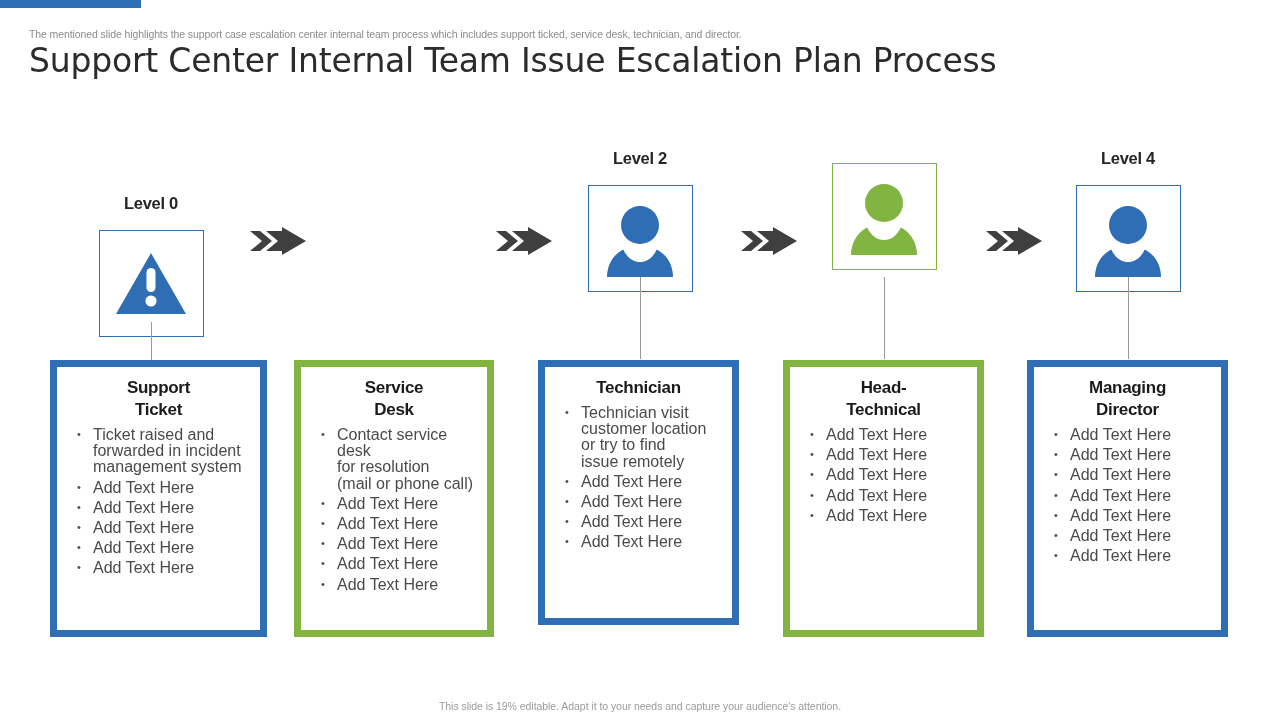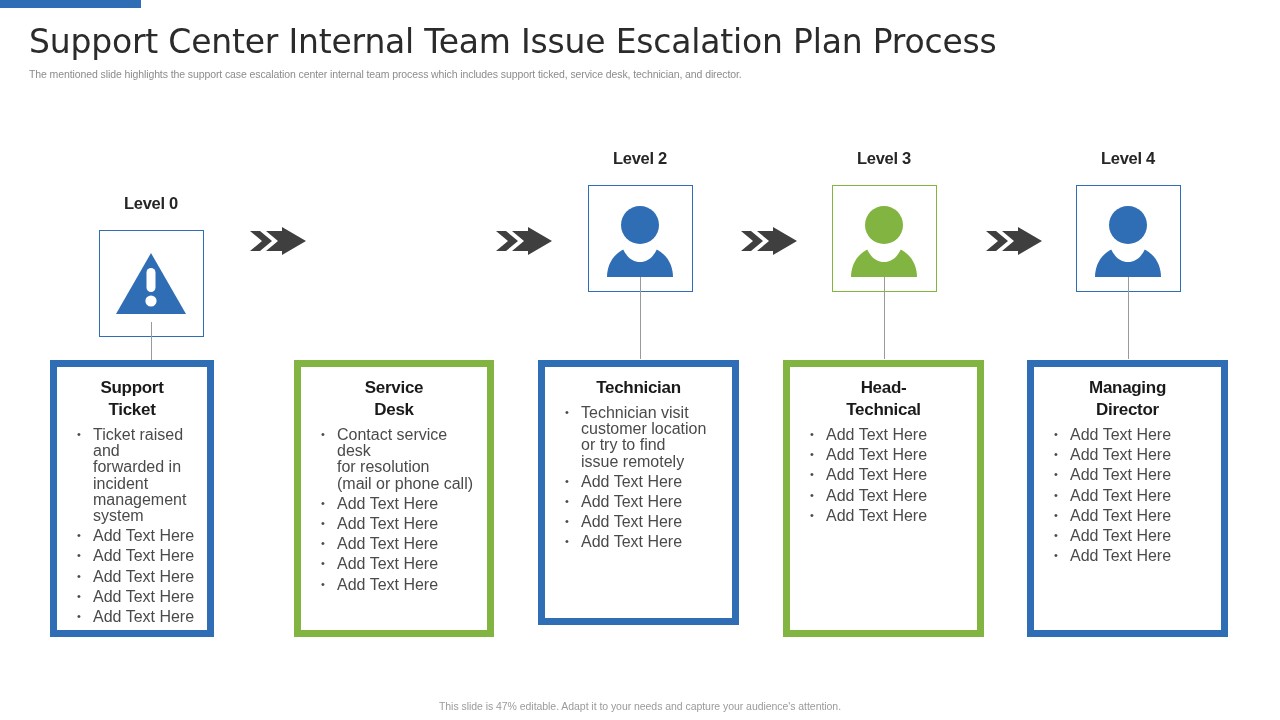--- a/index.html
+++ b/index.html
@@ -165,39 +165,39 @@
     color: #9b9b9b;
     letter-spacing: -0.05px;
   }
 </style>
 </head>
 <body>
 
 <div id="top-accent"></div>
 
 <div id="header">
+  <div id="slide-subtitle">The mentioned slide highlights the support case escalation center internal team process which includes support ticked, service desk, technician, and director.</div>
   <div id="slide-title">Support Center Internal Team Issue Escalation Plan Process</div>
-  <div id="slide-subtitle">The mentioned slide highlights the support case escalation center internal team process which includes support ticked, service desk, technician, and director.</div>
 </div>
 
 <div id="diagram">
     <div class="column" style="left: 50px; margin-top: 45px;">
       <div class="level-label">Level 0</div>
       <div class="icon-tile">
         <span style="display: block; padding-top: 20px;">
           <svg width="74" height="66" viewBox="0 0 74 66" aria-hidden="true">
             <path d="M37 2 L72 63 L2 63 Z" fill="#2f6db5"></path>
             <rect x="32.5" y="17" width="9" height="24" rx="4.5" fill="#ffffff"></rect>
             <circle cx="37" cy="50" r="5.6" fill="#ffffff"></circle>
           </svg>
         </span>
       </div>
       <div class="connector"></div>
     </div>
-    <div class="card" style="left: 50px; width: 164px; height: 277px;">
+    <div class="card" style="left: 50px; width: 217px; height: 277px;">
       <div class="card-title"><span>Support</span><span class="line2">Ticket</span></div>
       <ul class="bullets">
         <li>Ticket raised and
 forwarded  in incident
 management  system</li>
         <li>Add Text Here</li>
         <li>Add Text Here</li>
         <li>Add Text Here</li>
         <li>Add Text Here</li>
         <li>Add Text Here</li>
@@ -236,21 +236,20 @@
 customer location
 or try to find
 issue remotely</li>
         <li>Add Text Here</li>
         <li>Add Text Here</li>
         <li>Add Text Here</li>
         <li>Add Text Here</li>
       </ul>
     </div>
     <div class="column" style="left: 783px;">
-      <div class="level-label">Level 3</div>
       <div class="icon-tile green">
         <span style="display: block; padding-top: 19px;">
           <svg width="74" height="72" viewBox="0 0 74 72" aria-hidden="true">
             <circle cx="37" cy="20" r="19" fill="#82b441"></circle>
             <path d="M37 41 C13 41 4 58 4 72 L70 72 C70 58 61 41 37 41 Z" fill="#82b441"></path>
             <path d="M19.5 43 C24 53 30 57 37 57 C44 57 50 53 54.5 43 C49 40.6 43.4 39.6 37 39.6 C30.6 39.6 25 40.6 19.5 43 Z" fill="#ffffff"></path>
           </svg>
         </span>
       </div>
       <div class="connector"></div>
@@ -301,13 +300,13 @@
     <div class="arrow" style="left: 739px;"><svg width="60" height="30" viewBox="0 0 60 30" aria-hidden="true">
         <path d="M2 5 L14 15 L2 25 L12 25 L24 15 L12 5 Z" fill="#3f3f3f"></path>
         <path d="M18 5 L34 5 L34 1 L58 15 L34 29 L34 25 L18 25 L30 15 Z" fill="#3f3f3f"></path>
       </svg></div>
     <div class="arrow" style="left: 984px;"><svg width="60" height="30" viewBox="0 0 60 30" aria-hidden="true">
         <path d="M2 5 L14 15 L2 25 L12 25 L24 15 L12 5 Z" fill="#3f3f3f"></path>
         <path d="M18 5 L34 5 L34 1 L58 15 L34 29 L34 25 L18 25 L30 15 Z" fill="#3f3f3f"></path>
       </svg></div>
   </div>
 
-<div id="footer-note">This slide is 47% editable. Adapt it to your needs and capture your audience's attention.</div>
+<div id="footer-note">This slide is 19% editable. Adapt it to your needs and capture your audience's attention.</div>
 
 </body></html>

